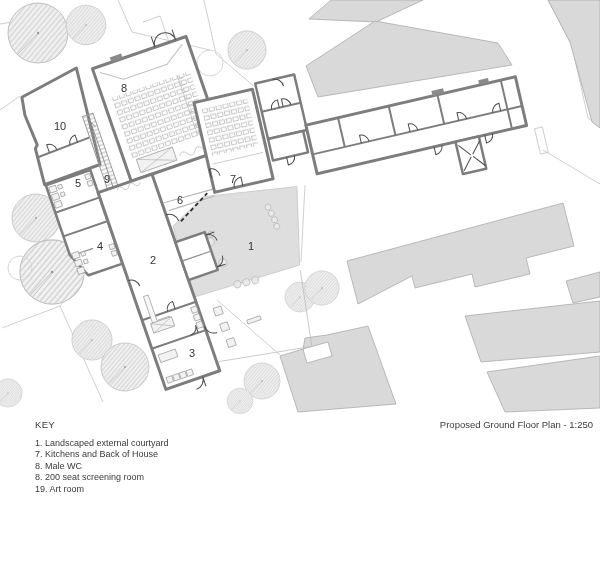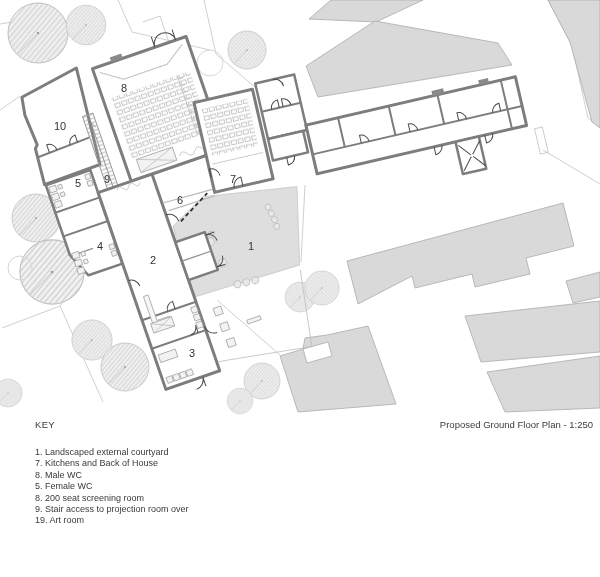--- a/index.html
+++ b/index.html
@@ -1,21 +1,21 @@
 <!DOCTYPE html>
 <html><head>
 <meta charset="utf-8">
 <style>
   html,body{margin:0;padding:0;background:#fff;}
   .stage{position:relative;width:600px;height:577px;background:#fff;overflow:hidden;
          font-family:"Liberation Sans","DejaVu Sans",sans-serif;}
   .stage svg{position:absolute;left:0;top:0;}
   .keyblock{position:absolute;left:35px;top:419px;color:#3a3a3a;}
   .keyblock .khead{font-size:9.5px;letter-spacing:.3px;}
-  .keyblock .kitems{margin-top:17px;}
+  .keyblock .kitems{margin-top:8px;}
   .keyblock .kitems div{font-size:9px;line-height:11.4px;white-space:nowrap;}
   .title{position:absolute;right:7px;top:419px;font-size:9.5px;color:#3a3a3a;white-space:nowrap;}
   
   .ctx{fill:#d9d9d9;stroke:#ababab;stroke-width:.8;}
   .plot{fill:none;stroke:#c9c9c9;stroke-width:.9;}
   .wall3{fill:#fff;stroke:#7d7d7d;stroke-width:3;stroke-linejoin:round;}
   .wall25{fill:#fff;stroke:#7d7d7d;stroke-width:2.5;stroke-linejoin:round;}
   .part2{fill:none;stroke:#7d7d7d;stroke-width:2;}
   .part1{fill:none;stroke:#8d8d8d;stroke-width:1.2;}
   .fix{fill:#f2f2f2;stroke:#9a9a9a;stroke-width:.7;}
@@ -257,22 +257,20 @@
     <text class="roomnum" x="60" y="130">10</text>
   </g>
 </svg>
 
   <div class="keyblock">
     <div class="khead">KEY</div>
     <div class="kitems">
       <div>1. Landscaped external courtyard</div>
       <div>7. Kitchens and Back of House</div>
       <div>8. Male WC</div>
-      <div>5. Female WC</div>
       <div>8. 200 seat screening room</div>
-      <div>9. Stair access to projection room over</div>
       <div>19. Art room</div>
     </div>
   </div>
 
   <div class="title">Proposed Ground Floor Plan - 1:250</div>
 
 </div>
 
 </body></html>

